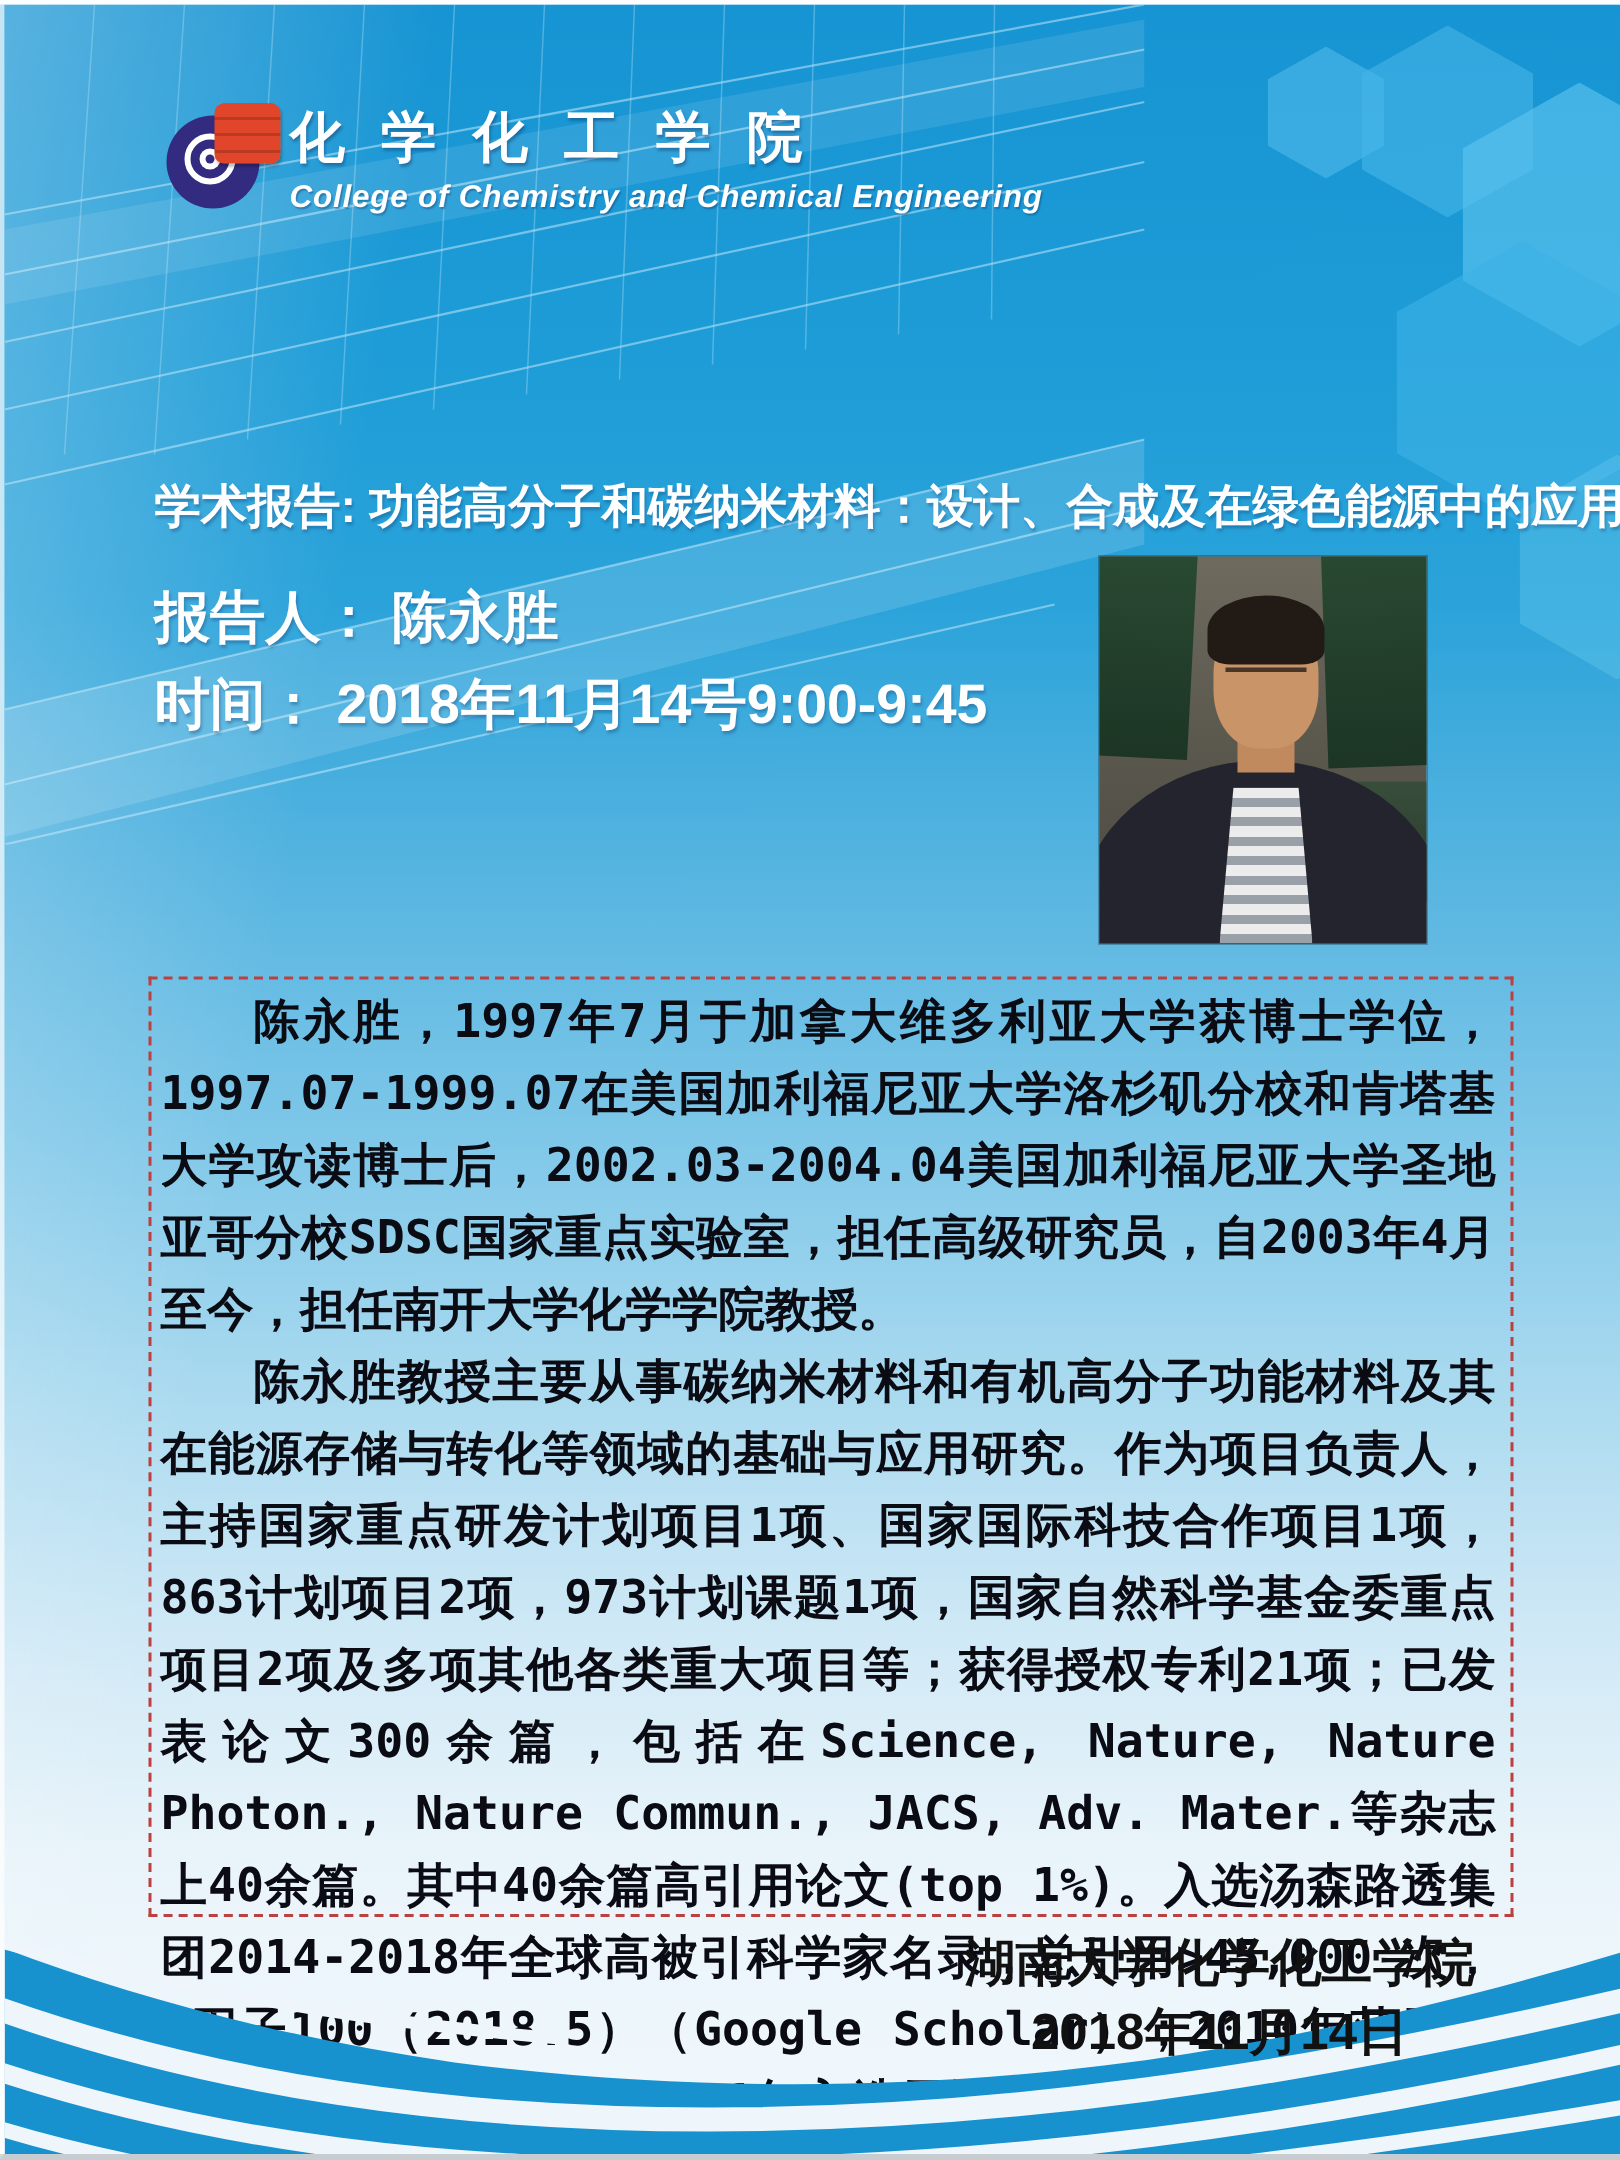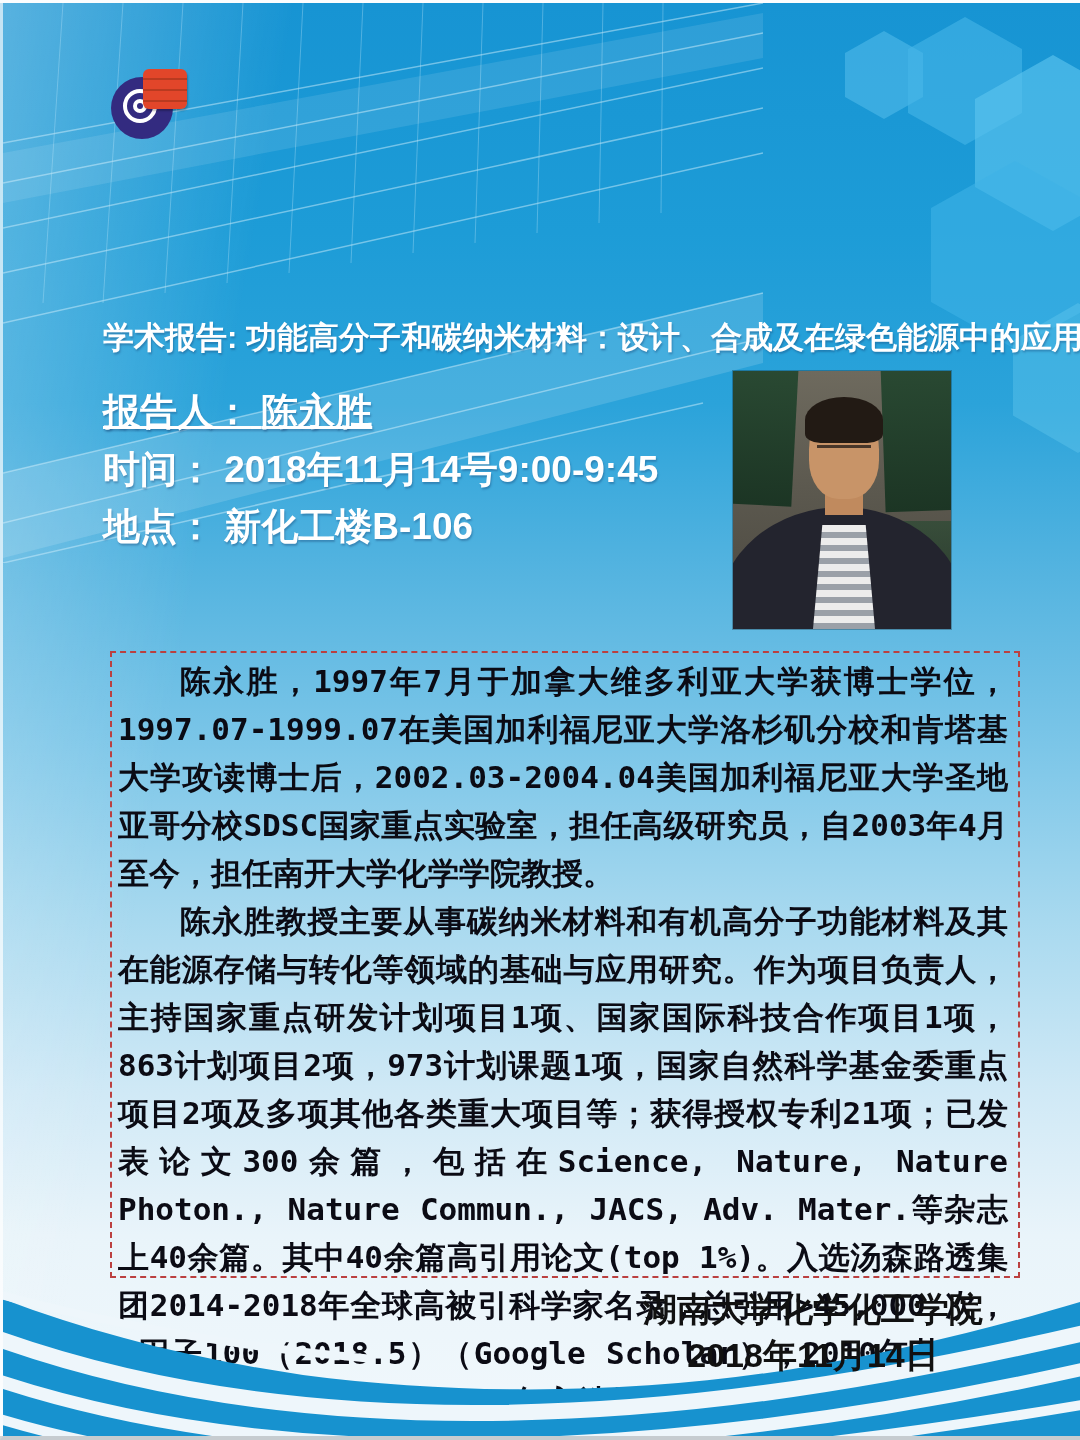--- a/index.html
+++ b/index.html
@@ -50,21 +50,21 @@
     color:#ffe208; white-space:nowrap;
     text-shadow:
       -4px -4px 0 #16181c, 4px -4px 0 #16181c, -4px 4px 0 #16181c, 4px 4px 0 #16181c,
       -4px 0 0 #16181c, 4px 0 0 #16181c, 0 -4px 0 #16181c, 0 4px 0 #16181c,
       7px 8px 0 #16181c;
   }
   
   .info-line { position:absolute; left:100px; color:#fff; font-weight:bold; white-space:nowrap;
                text-shadow:1px 2px 2px rgba(20,60,110,.35); }
   .topic   { top:314px; font-size:31px; }
-  .speaker { top:384px; font-size:37px;text-decoration:underline; }
+  .speaker { top:384px; font-size:37px; }
   .time    { top:442px; font-size:37px; }
   .venue   { top:499px; font-size:37px; }
   
   .photo { position:absolute; left:730px; top:368px; width:218px; height:258px;
            background:linear-gradient(180deg,#6e6a5e 0%,#5c594f 45%,#4a473f 100%);
            overflow:hidden; box-shadow:0 0 0 1px rgba(0,0,0,.25); }
   .photo .panel { position:absolute; background:linear-gradient(180deg,#2a4a33,#1c3524); }
   .photo .p1 { left:-8px; top:-6px; width:70px; height:140px; transform:rotate(3deg); }
   .photo .p2 { left:150px; top:-10px; width:80px; height:150px; transform:rotate(-2deg); }
   .photo .p3 { left:168px; top:150px; width:60px; height:80px; opacity:.7; }
@@ -76,21 +76,21 @@
   .photo .neck { position:absolute; left:92px; top:118px; width:38px; height:26px; background:#c08a5e; }
   .photo .head { position:absolute; left:76px; top:36px; width:70px; height:92px;
                  background:#c89468; border-radius:46% 46% 42% 42%; }
   .photo .hair { position:absolute; left:72px; top:26px; width:78px; height:46px;
                  background:#221a14; border-radius:50% 50% 20% 20%; }
   .photo .glasses { position:absolute; left:84px; top:74px; width:54px; height:12px;
                     border-top:3px solid rgba(40,30,25,.8); }
   
   .bio-heading { position:absolute; left:100px; top:572px; color:#fff; font-size:46px;
                  font-weight:bold; letter-spacing:8px; text-shadow:1px 2px 2px rgba(20,60,110,.35); }
-  .bio-box { position:absolute; left:107px; top:648px; width:910px; height:627px;
+  .bio-box { position:absolute; left:96px; top:648px; width:910px; height:627px;
              border:2px dashed #bb4040; padding:4px 10px 0 6px; }
   .bio-box p {
     font-family:"DejaVu Sans Mono","Liberation Mono",monospace;
     font-size:31px; font-weight:bold; line-height:48px; color:#0b0b14;
     text-indent:2em; text-align:justify; letter-spacing:0;
   }
   
   .footer { position:absolute; left:540px; top:1283px; width:540px; text-align:center;
             color:#111; font-weight:bold; font-size:34px; line-height:46px; z-index:3; }
 </style>
@@ -133,37 +133,37 @@
   <div class="hex" style="left:928px;top:158px;width:168px;height:188px;background:rgba(62,178,230,.6)"></div>
   <div class="hex" style="left:1010px;top:300px;width:130px;height:150px;background:rgba(110,205,240,.35)"></div>
 
   <div class="logo">
     <div class="swirl"></div>
       <div class="ring1"></div>
       <div class="ring2"></div>
     <div class="dot"></div>
       <div class="bars"></div>
   </div>
+  <div class="college">
+    <div class="cn">化学化工学院</div>
+    <div class="en">College of Chemistry and Chemical Engineering</div>
+  </div>
 
 
   <div class="info-line topic">
     <span>学术报告:</span>
     <span>功能高分子和碳纳米材料：设计、合成及在绿色能源中的应用</span>
   </div>
   <div class="info-line speaker">
     <span>报告人：</span>
     <span>陈永胜</span>
   </div>
   <div class="info-line time">
     <span>时间：</span>
     <span>2018年11月14号9:00-9:45</span>
-  </div>
-  <div class="info-line venue">
-    <span>地点：</span>
-    <span>新化工楼B-106</span>
   </div>
 
   <div class="photo">
     <div class="panel p1"></div>
       <div class="panel p2"></div>
       <div class="panel p3"></div>
     <div class="suit"></div>
       <div class="shirt"></div>
       <div class="neck"></div>
     <div class="head"></div>

